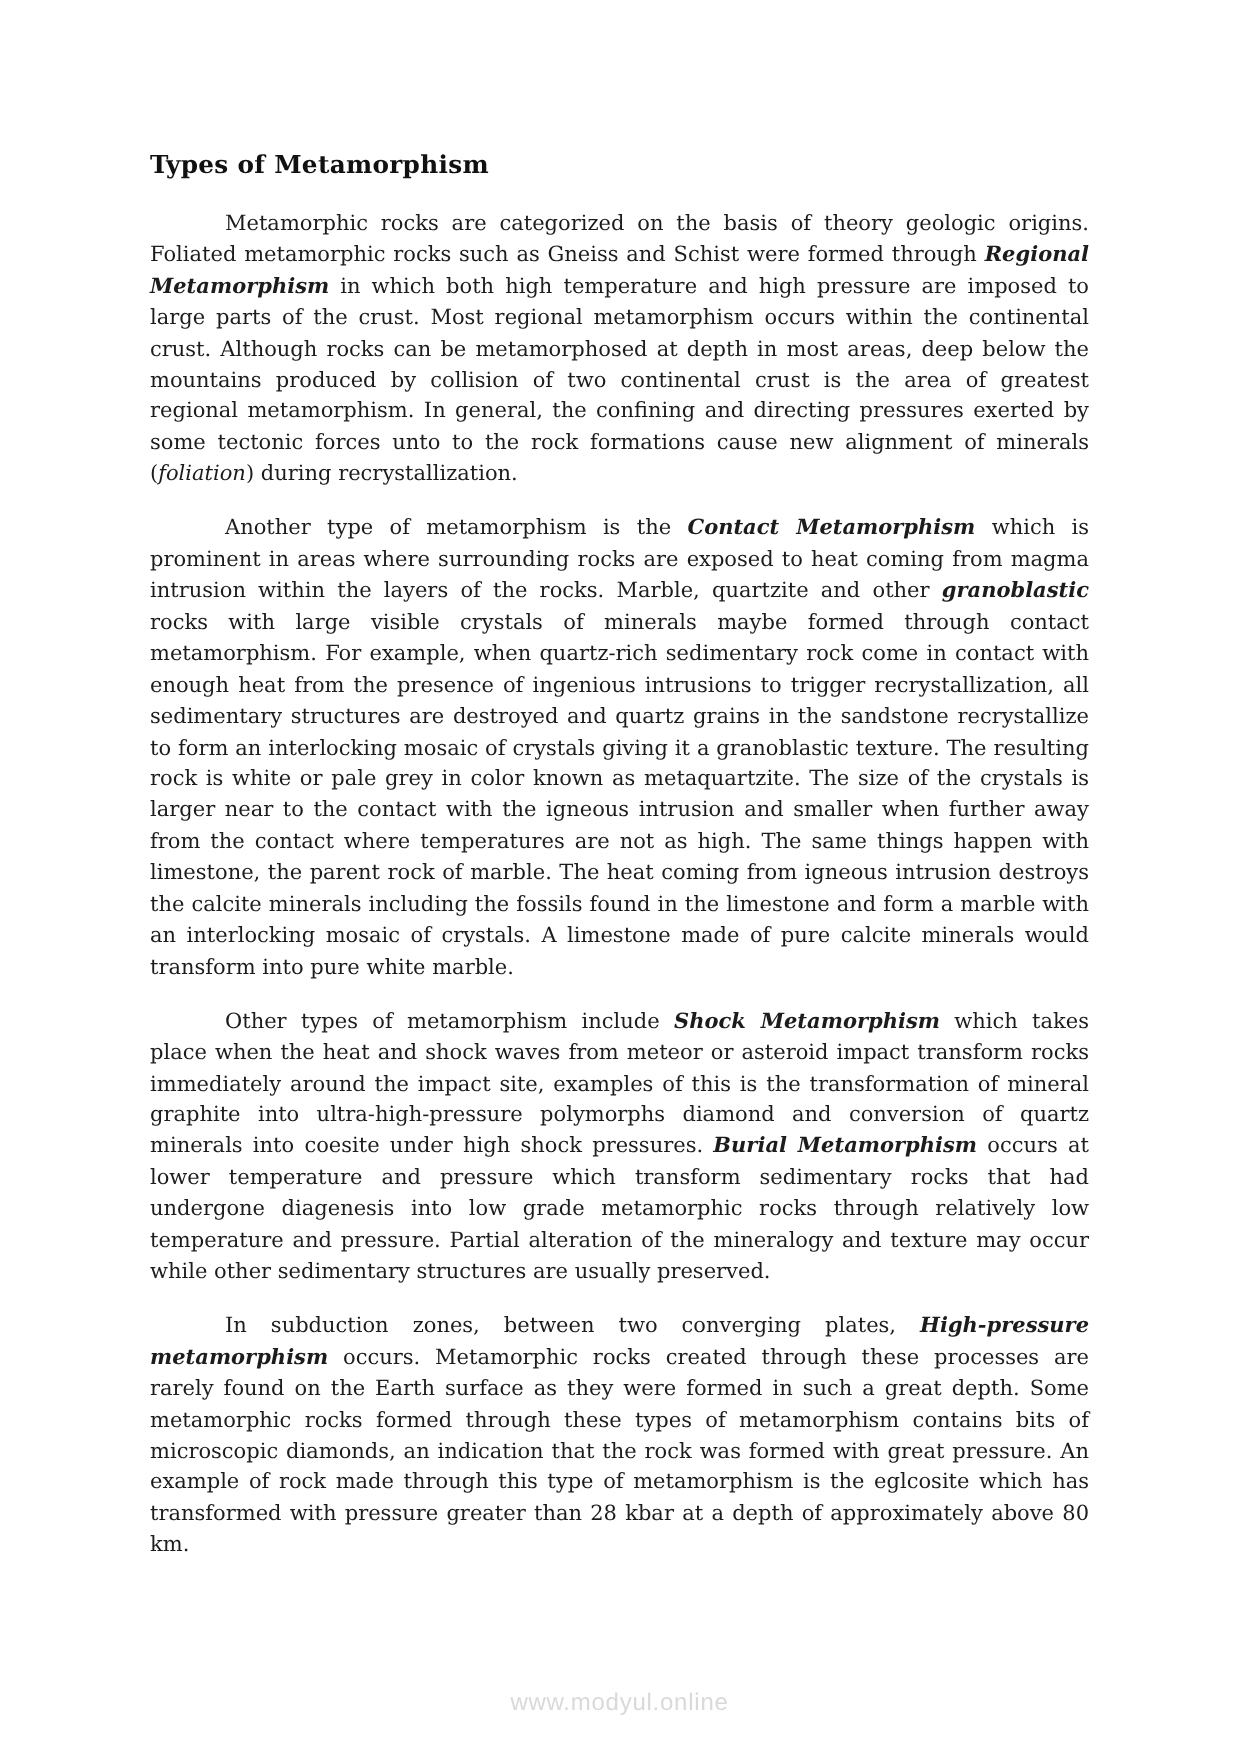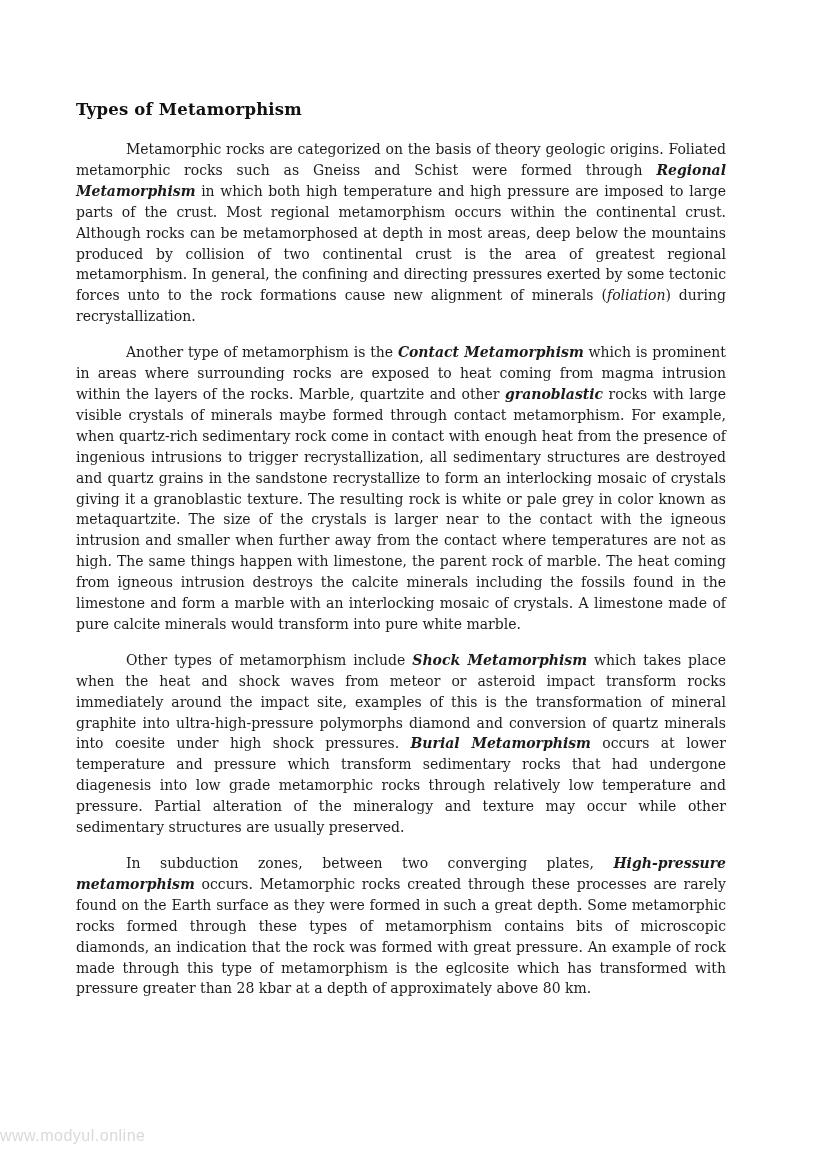--- a/index.html
+++ b/index.html
@@ -7,21 +7,21 @@
   .page {
     position: relative;
     width: 826px;
     height: 1169px;
     background: #ffffff;
     overflow: hidden;
     font-family: "DejaVu Serif", serif;
     color: #1c1c1c;
   }
   .content {
-    padding: 100px 100px 0 76px;
+    padding: 100px 100px 0 100px;
   }
   .doc-heading {
     font-size: 16.5px;
     font-weight: bold;
     color: #111111;
     margin-bottom: 20px;
     letter-spacing: 0.2px;
   }
   .body-text p {
     font-size: 14px;
@@ -32,20 +32,21 @@
     color: #1c1c1c;
   }
   .run-normal { font-weight: normal; font-style: normal; }
   .run-bolditalic { font-weight: bold; font-style: italic; }
   .run-italic { font-style: italic; }
   .watermark {
     position: absolute;
     left: 0;
     right: 0;
     bottom: 24px;
+    text-align: center;
     font-family: "Liberation Sans", sans-serif;
     font-size: 16px;
     color: #d9d9d9;
     letter-spacing: 0.5px;
   }
 </style>
 </head>
 <body>
 
 <div class="page">

